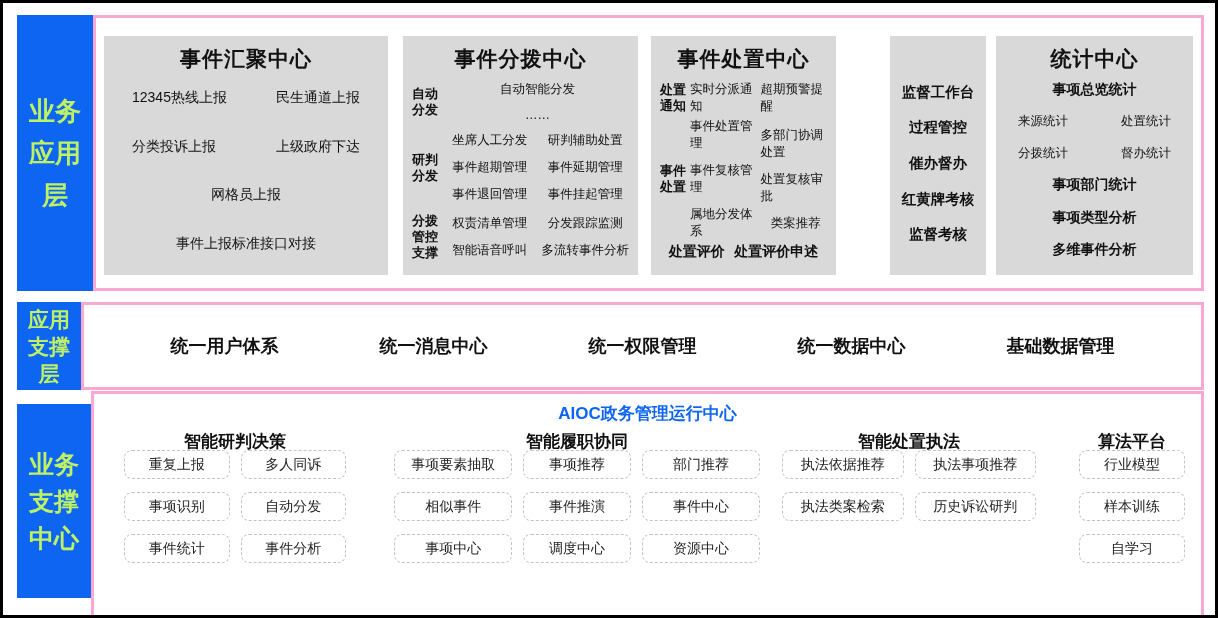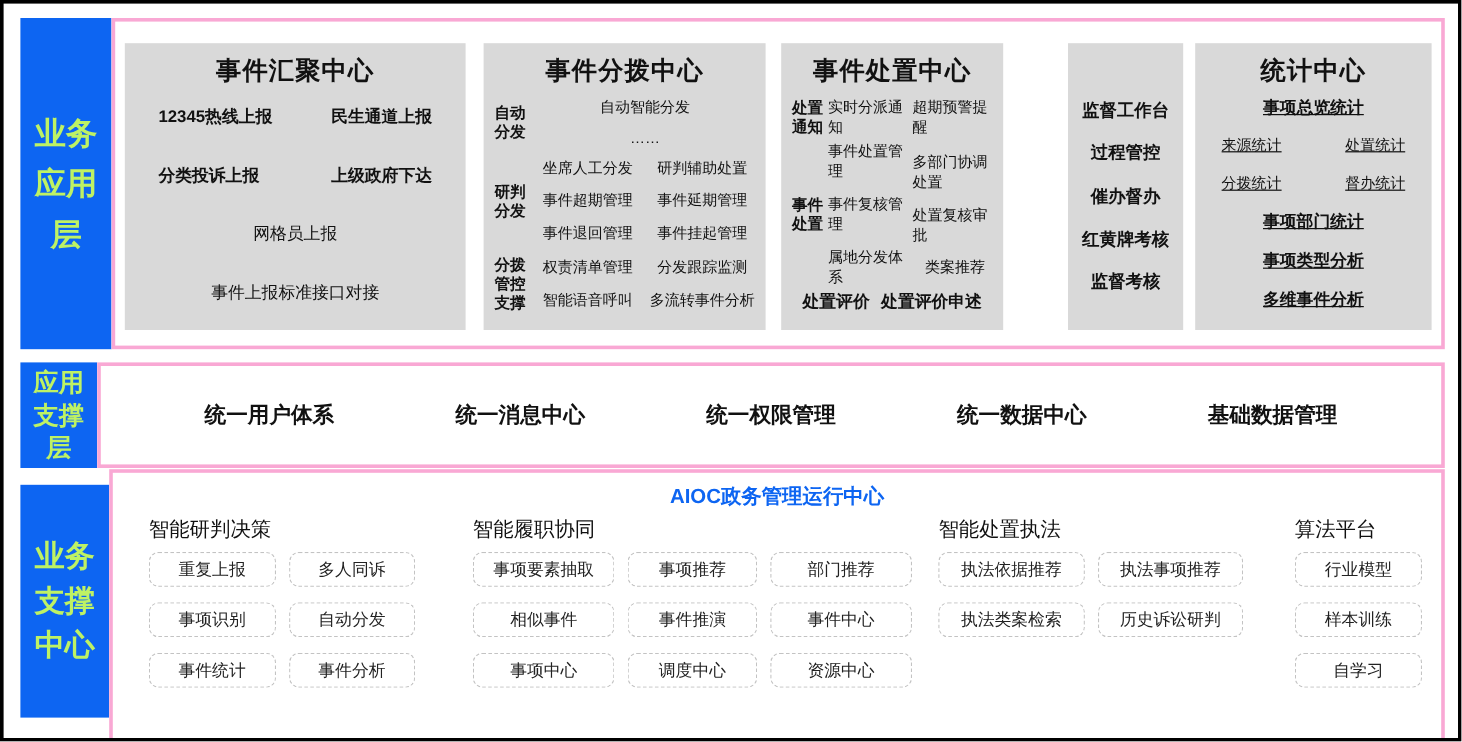--- a/index.html
+++ b/index.html
@@ -27,40 +27,40 @@
     box-sizing:border-box;display:flex;flex-direction:column;}
   .gbox-title{font-size:21px;font-weight:bold;text-align:center;margin-top:9px;letter-spacing:1px;}
   .box-hub{left:8px;width:284px;}
   .box-dispatch{left:307px;width:235px;}
   .box-handle{left:555px;width:185px;}
   .box-supervise{left:794px;width:96px;justify-content:space-evenly;align-items:center;
     padding:30px 0 14px;font-size:14.5px;font-weight:bold;}
   .box-stats{left:900px;width:197px;}
   .hub-body{flex:1;display:flex;flex-direction:column;justify-content:space-between;
     padding:16px 28px 22px;font-size:14px;}
-  .hub-row.two{display:flex;justify-content:space-between;font-weight:bold;}
+  .hub-row.two{display:flex;justify-content:space-between;}
   .hub-row.one{text-align:center;}
   .grp-body{flex:1;display:flex;flex-direction:column;justify-content:space-between;
     padding:8px 5px 14px;}
   .grp{display:flex;align-items:center;}
   .grp-label{width:34px;flex:none;font-size:13px;font-weight:bold;line-height:16px;text-align:center;}
   .grp-col{flex:1;display:flex;flex-direction:column;align-items:center;gap:10px;font-size:12.5px;}
   .grp-footer{display:flex;justify-content:space-around;padding:0 8px;font-size:14px;font-weight:bold;}
   .stats-body{flex:1;display:flex;flex-direction:column;justify-content:space-between;
-    padding:8px 14px 16px;align-items:stretch;text-decoration:underline;}
+    padding:8px 14px 16px;align-items:stretch;}
   .stats-header{font-size:14px;font-weight:bold;text-align:center;}
   .stats-row{display:flex;justify-content:space-between;padding:0 8px;font-size:12.5px;}
   .stats-section{font-size:14px;font-weight:bold;text-align:center;}
   
   .mid-item{font-size:18px;font-weight:bold;}
   
   .aioc-title{position:absolute;top:8px;left:0;width:100%;text-align:center;
     color:var(--blue,#0D65F2);font-size:17px;font-weight:bold;}
   .bgroup{position:absolute;top:36px;}
-  .bgroup-header{font-size:17px;font-weight:normal;text-align:left;height:20px;margin-bottom:10px;}
+  .bgroup-header{font-size:17px;font-weight:bold;text-align:center;height:20px;}
   .bgrid{display:grid;column-gap:11px;row-gap:13px;}
   .cols1{grid-template-columns:1fr;}
   .cols2{grid-template-columns:1fr 1fr;}
   .cols3{grid-template-columns:1.1fr 1fr 1.1fr;}
   .g1{left:30px;width:222px;}
   .g2{left:300px;width:366px;}
   .g3{left:688px;width:254px;}
   .g4{left:985px;width:106px;}
   .appbtn{height:27px;background:#fff;border:1px dashed #c3c3c3;border-radius:8px;
     display:flex;align-items:center;justify-content:center;font-size:14px;color:#222;cursor:pointer;}

